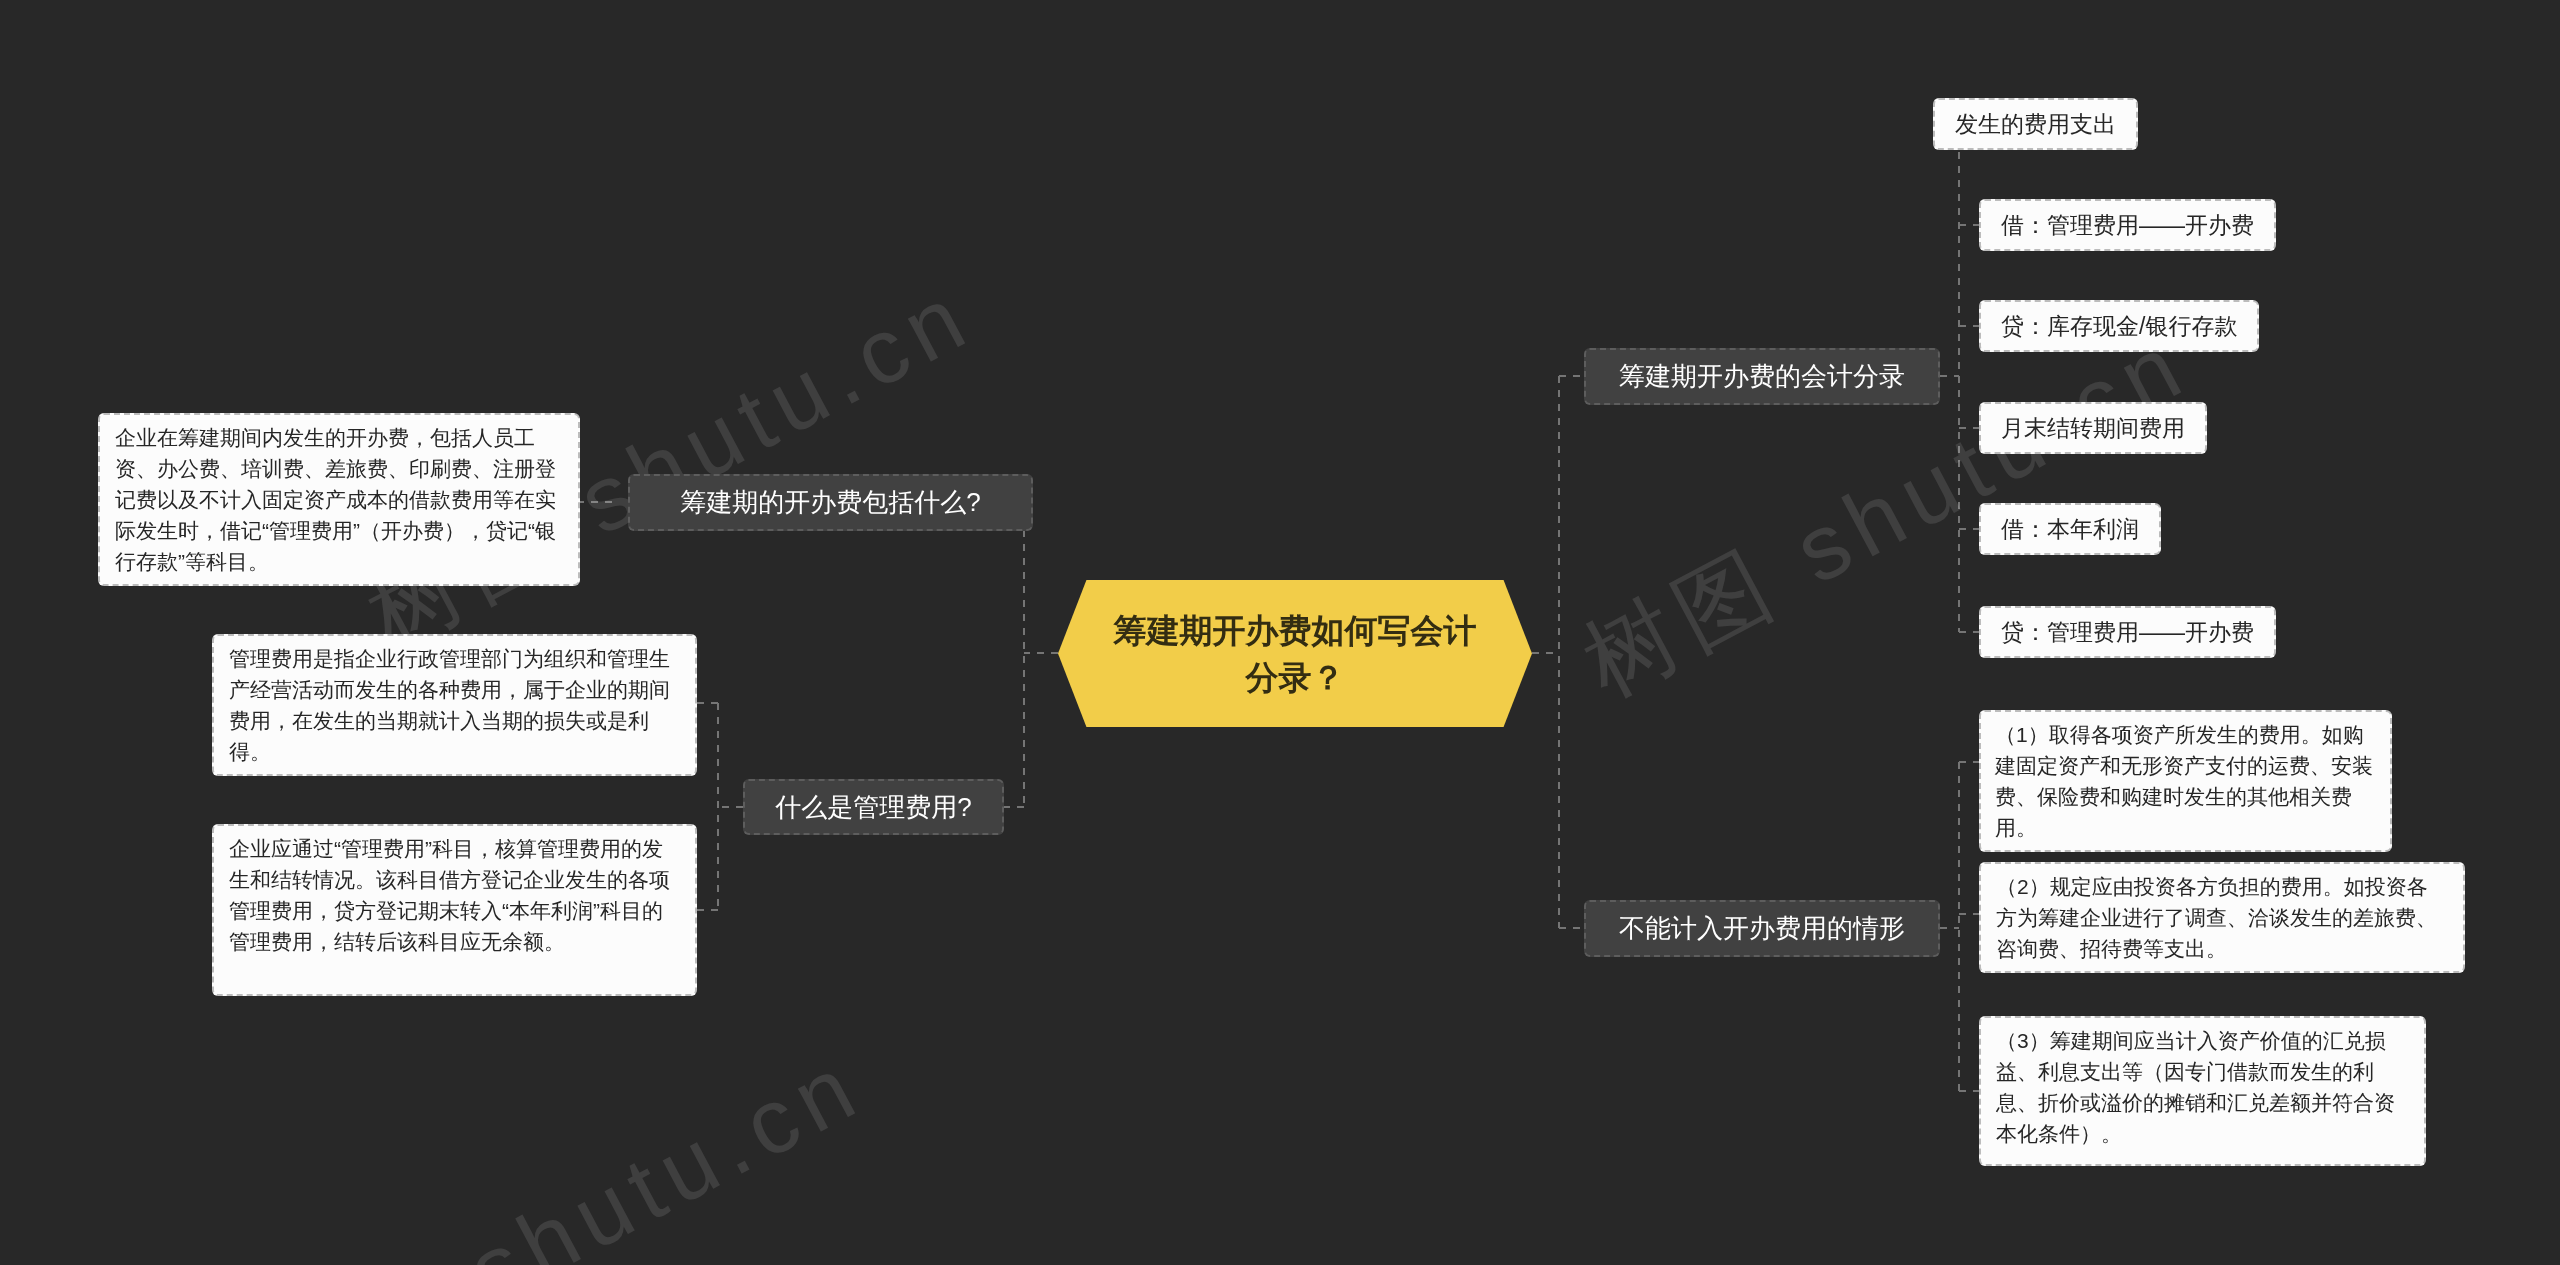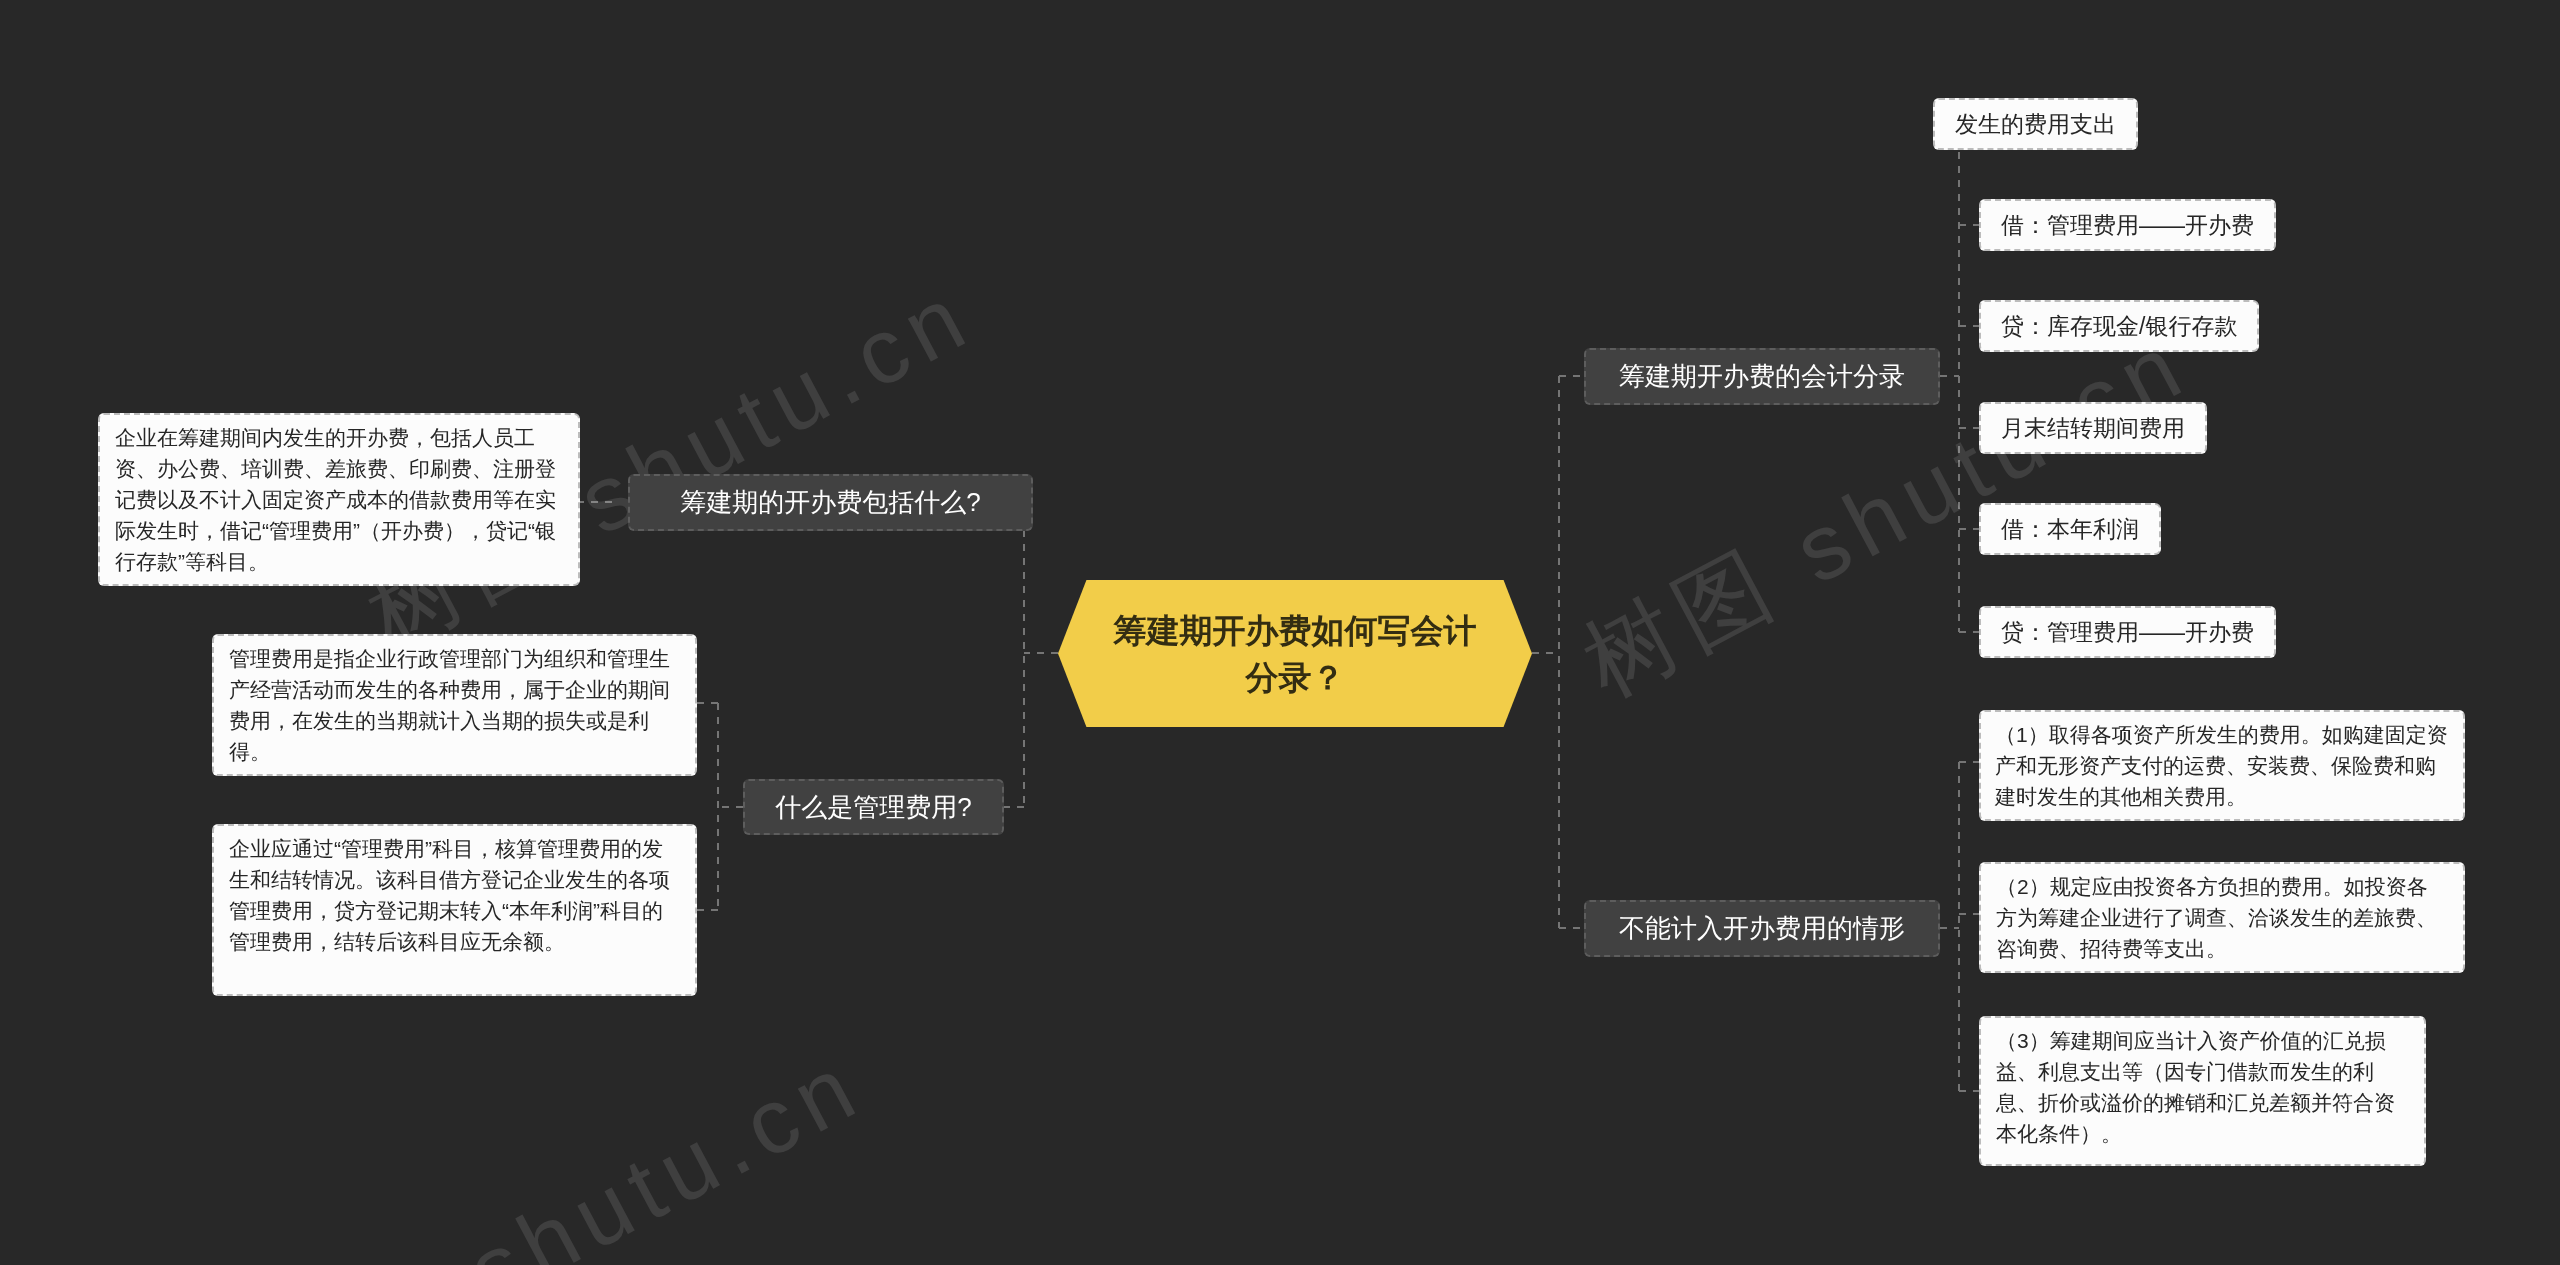--- a/index.html
+++ b/index.html
@@ -96,17 +96,17 @@
 
   <div class="node topic" style="left:1584px;top:348px;width:356px;height:57px;">筹建期开办费的会计分录</div>
   <div class="node leaf pill" style="left:1933px;top:98px;">发生的费用支出</div>
   <div class="node leaf pill" style="left:1979px;top:199px;">借：管理费用——开办费</div>
   <div class="node leaf pill" style="left:1979px;top:300px;">贷：库存现金/银行存款</div>
   <div class="node leaf pill" style="left:1979px;top:402px;">月末结转期间费用</div>
   <div class="node leaf pill" style="left:1979px;top:503px;">借：本年利润</div>
   <div class="node leaf pill" style="left:1979px;top:606px;">贷：管理费用——开办费</div>
 
   <div class="node topic" style="left:1584px;top:900px;width:356px;height:57px;">不能计入开办费用的情形</div>
-  <div class="node leaf para" style="left:1979px;top:710px;width:486px;min-height:105px;padding-left:14px;">（1）取得各项资产所发生的费用。如购建固定资产和无形资产支付的运费、安装费、保险费和购建时发生的其他相关费用。</div>
+  <div class="node leaf para" style="left:1979px;top:710px;width:413px;min-height:105px;padding-left:14px;">（1）取得各项资产所发生的费用。如购建固定资产和无形资产支付的运费、安装费、保险费和购建时发生的其他相关费用。</div>
   <div class="node leaf para" style="left:1979px;top:862px;width:486px;min-height:105px;">（2）规定应由投资各方负担的费用。如投资各方为筹建企业进行了调查、洽谈发生的差旅费、咨询费、招待费等支出。</div>
   <div class="node leaf para" style="left:1979px;top:1016px;width:447px;min-height:150px;">（3）筹建期间应当计入资产价值的汇兑损益、利息支出等（因专门借款而发生的利息、折价或溢价的摊销和汇兑差额并符合资本化条件）。</div>
 
 </div>
 
 </body></html>

